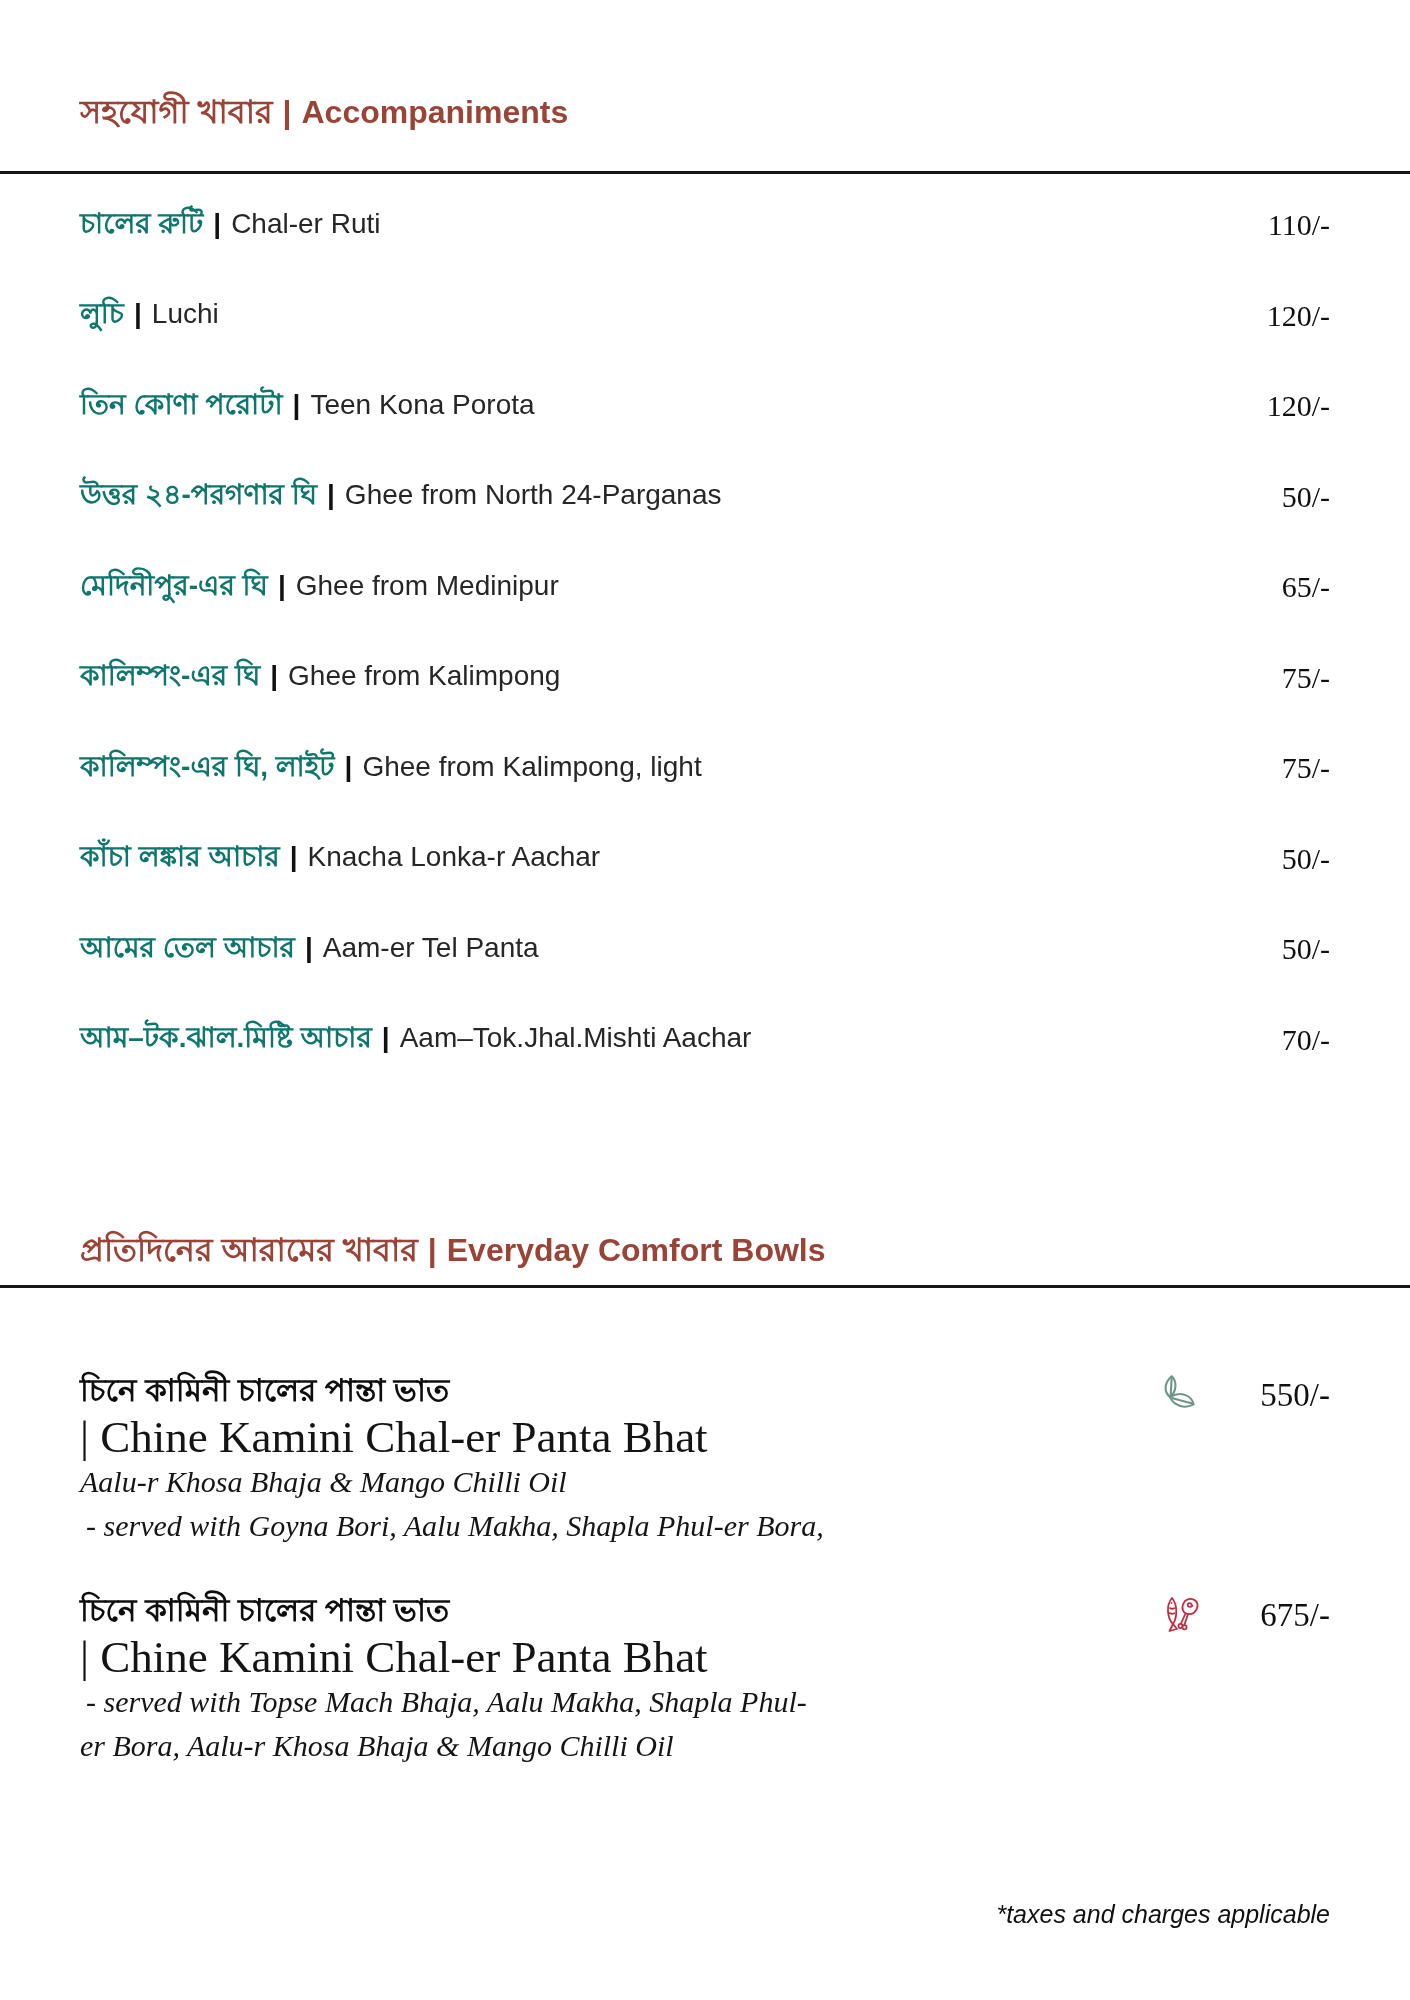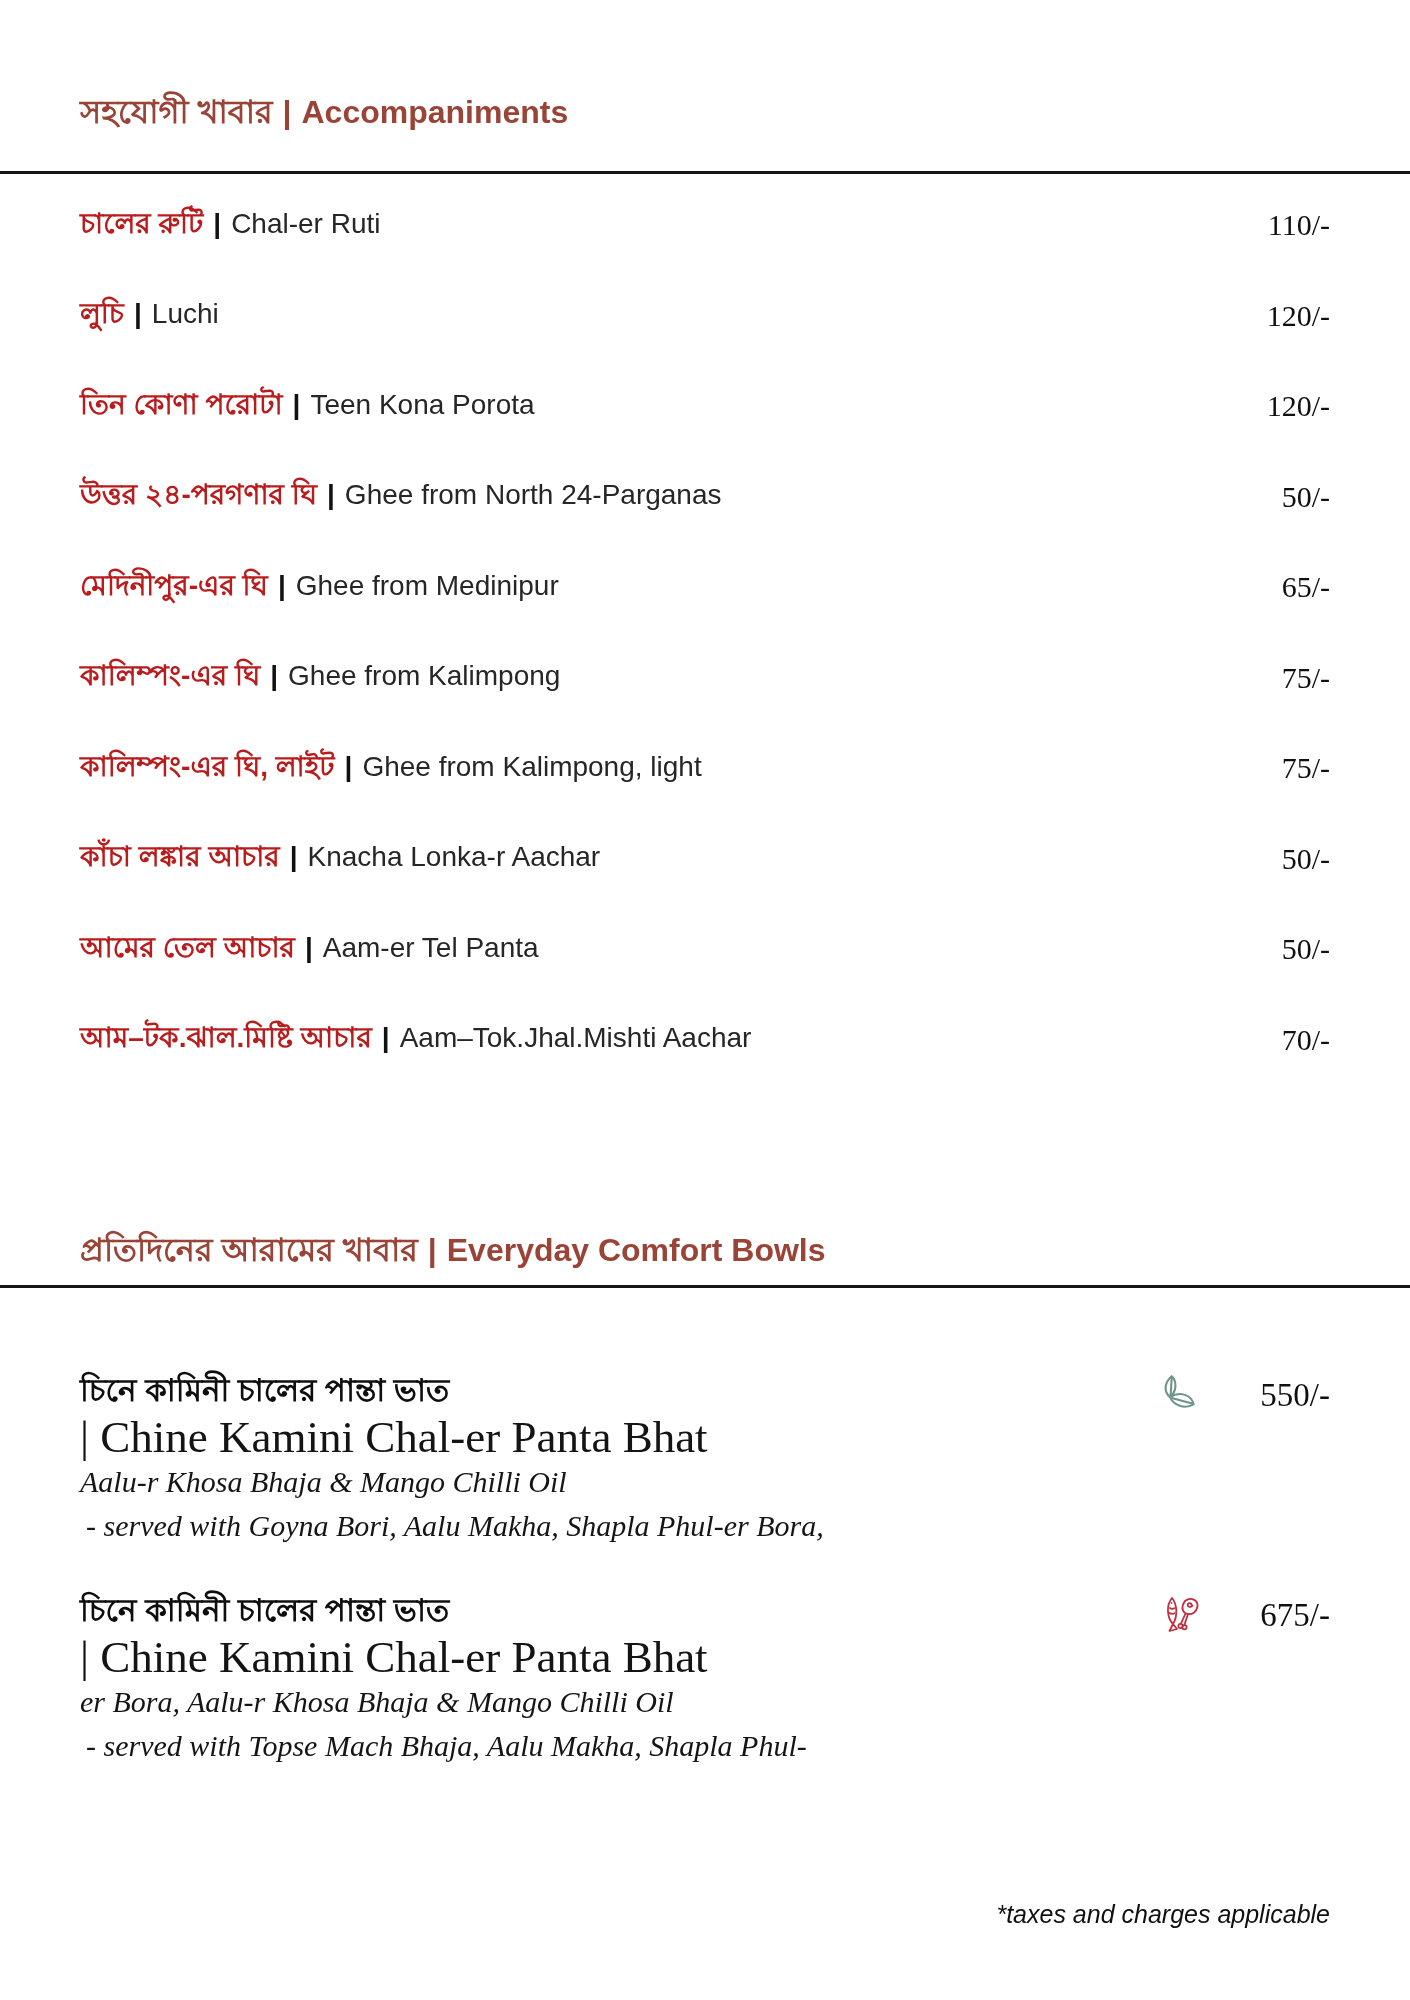--- a/index.html
+++ b/index.html
@@ -28,21 +28,21 @@
   .rule{
     position:absolute;left:0;right:0;height:0;
     border-top:3px solid var(--rule);
   }
   .items{position:absolute;left:80px;right:80px;top:180px;}
   .row{
     height:90.5px;
     display:flex;align-items:center;justify-content:space-between;
   }
   .names{font-size:28px;white-space:nowrap;}
-  .names .bn{font-weight:700;color:#b91c1c;}
+  .names .bn{font-weight:700;color:#0f766e;}
   .names .sep{font-weight:700;color:#111;margin:0 10px;}
   .names .en{font-weight:400;color:var(--muted);}
   .price{
     font-family:Liberation Serif, serif;
     font-size:30px;color:#101010;white-space:nowrap;
   }
   .bowls{position:absolute;left:80px;right:80px;top:1328px;}
   .bowl{position:relative;margin-bottom:40px;}
   .bowl-bn{font-size:31px;font-weight:700;color:#0e0e0e;line-height:46px;margin-top:40px;}
   .bowl-en{
@@ -156,22 +156,22 @@
           <path d="M16 25 C 23 27, 29 28.5, 34.5 30"></path>
         </svg>
       </span>
       <span class="bowl-price">550/-</span>
     </div>
   </div>
 
   <div class="bowl">
     <div class="bowl-bn">চিনে কামিনী চালের পান্তা ভাত</div>
     <div class="bowl-en">| Chine Kamini Chal-er Panta Bhat</div>
+    <div class="bowl-desc first">- served with Topse Mach Bhaja, Aalu Makha, Shapla Phul-</div>
     <div class="bowl-desc">er Bora, Aalu-r Khosa Bhaja &amp; Mango Chilli Oil</div>
-    <div class="bowl-desc first">- served with Topse Mach Bhaja, Aalu Makha, Shapla Phul-</div>
     <div class="bowl-right">
       <span class="icon nonveg">
         <svg width="46" height="46" viewBox="0 0 46 46" fill="none" stroke="currentColor" stroke-width="1.8" stroke-linecap="round" stroke-linejoin="round">
           <path d="M16 6 C 21 12, 22 24, 17 32 C 11 26, 10 13, 16 6 Z"></path>
           <path d="M17 32 L 13.5 39 L 21 37 Z"></path>
           <circle cx="15.5" cy="11" r="0.9" fill="currentColor" stroke="none"></circle>
           <path d="M14 16 q 2 1.6 4.2 0.2"></path>
           <path d="M13.6 21 q 2.4 1.6 4.8 0.2"></path>
           <path d="M29 9 C 35 4.5, 42 8, 41.5 14 C 41 19.5, 36.5 23, 31 22 C 27 21, 25.5 16.5, 27 12.5 Z"></path>
           <path d="M35.5 13 c 0 -2.6 -3.8 -2.6 -3.8 0 c 0 2.2 3.2 2.4 4.8 0.6"></path>

